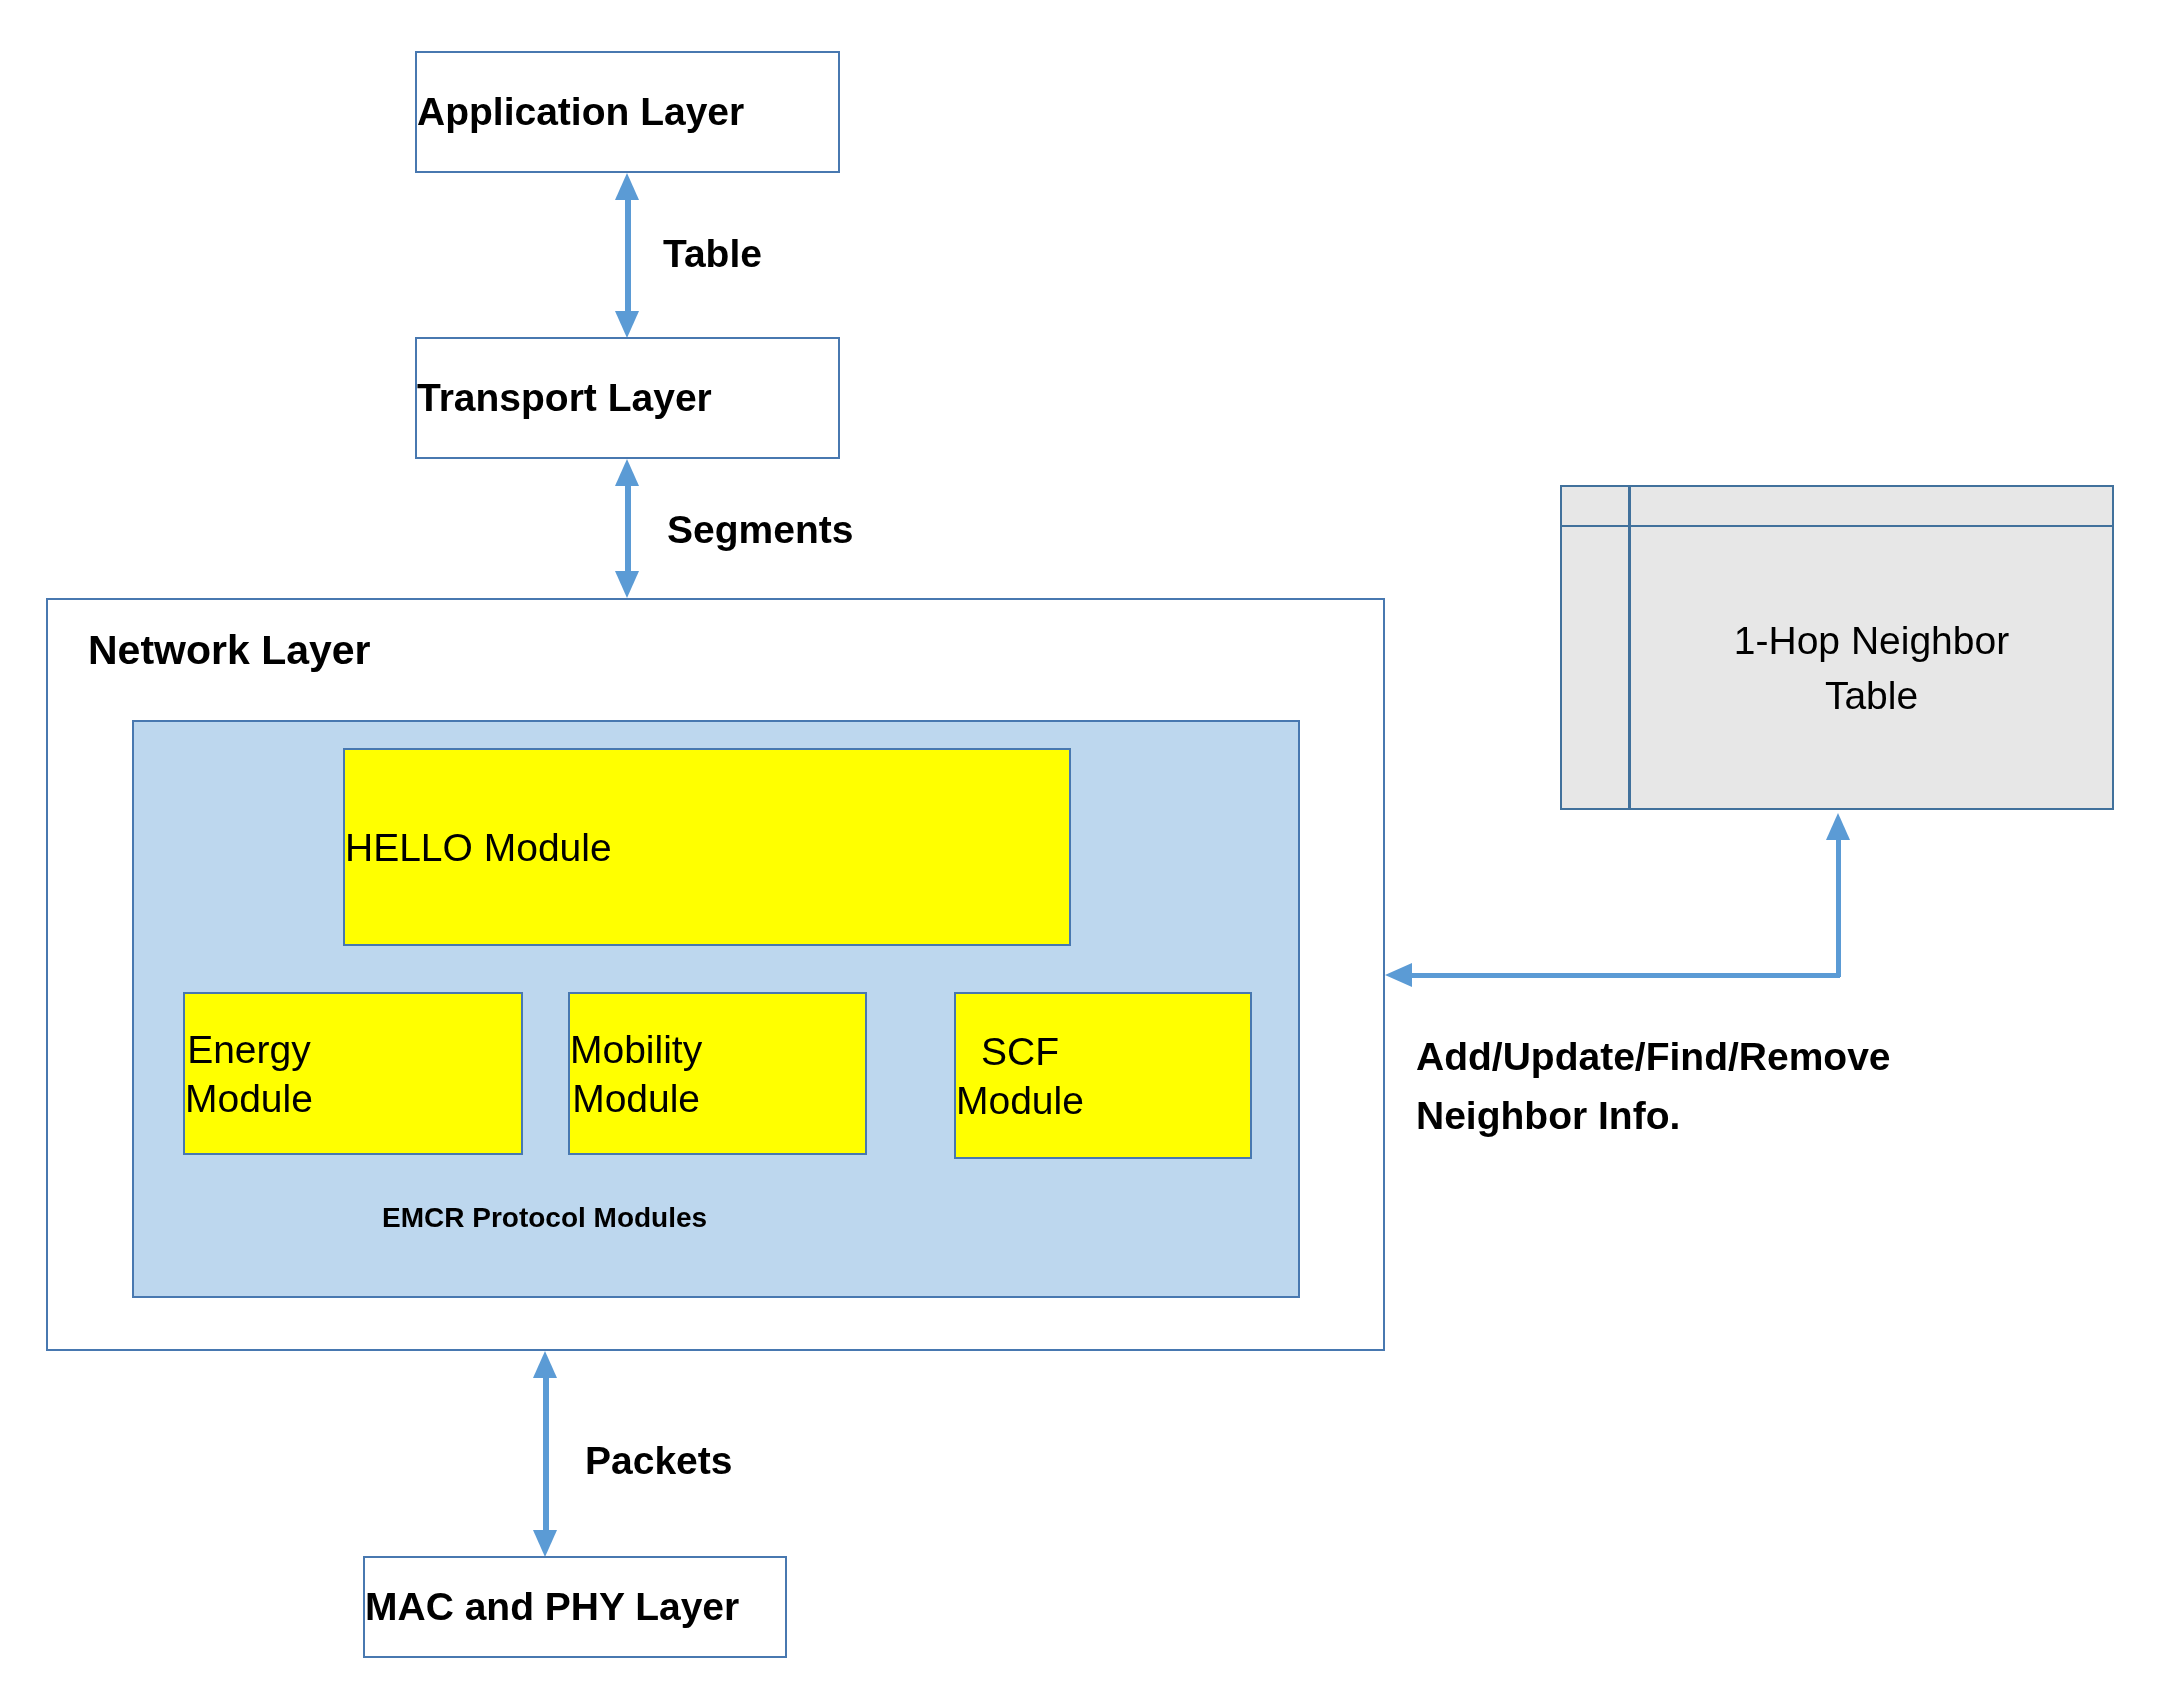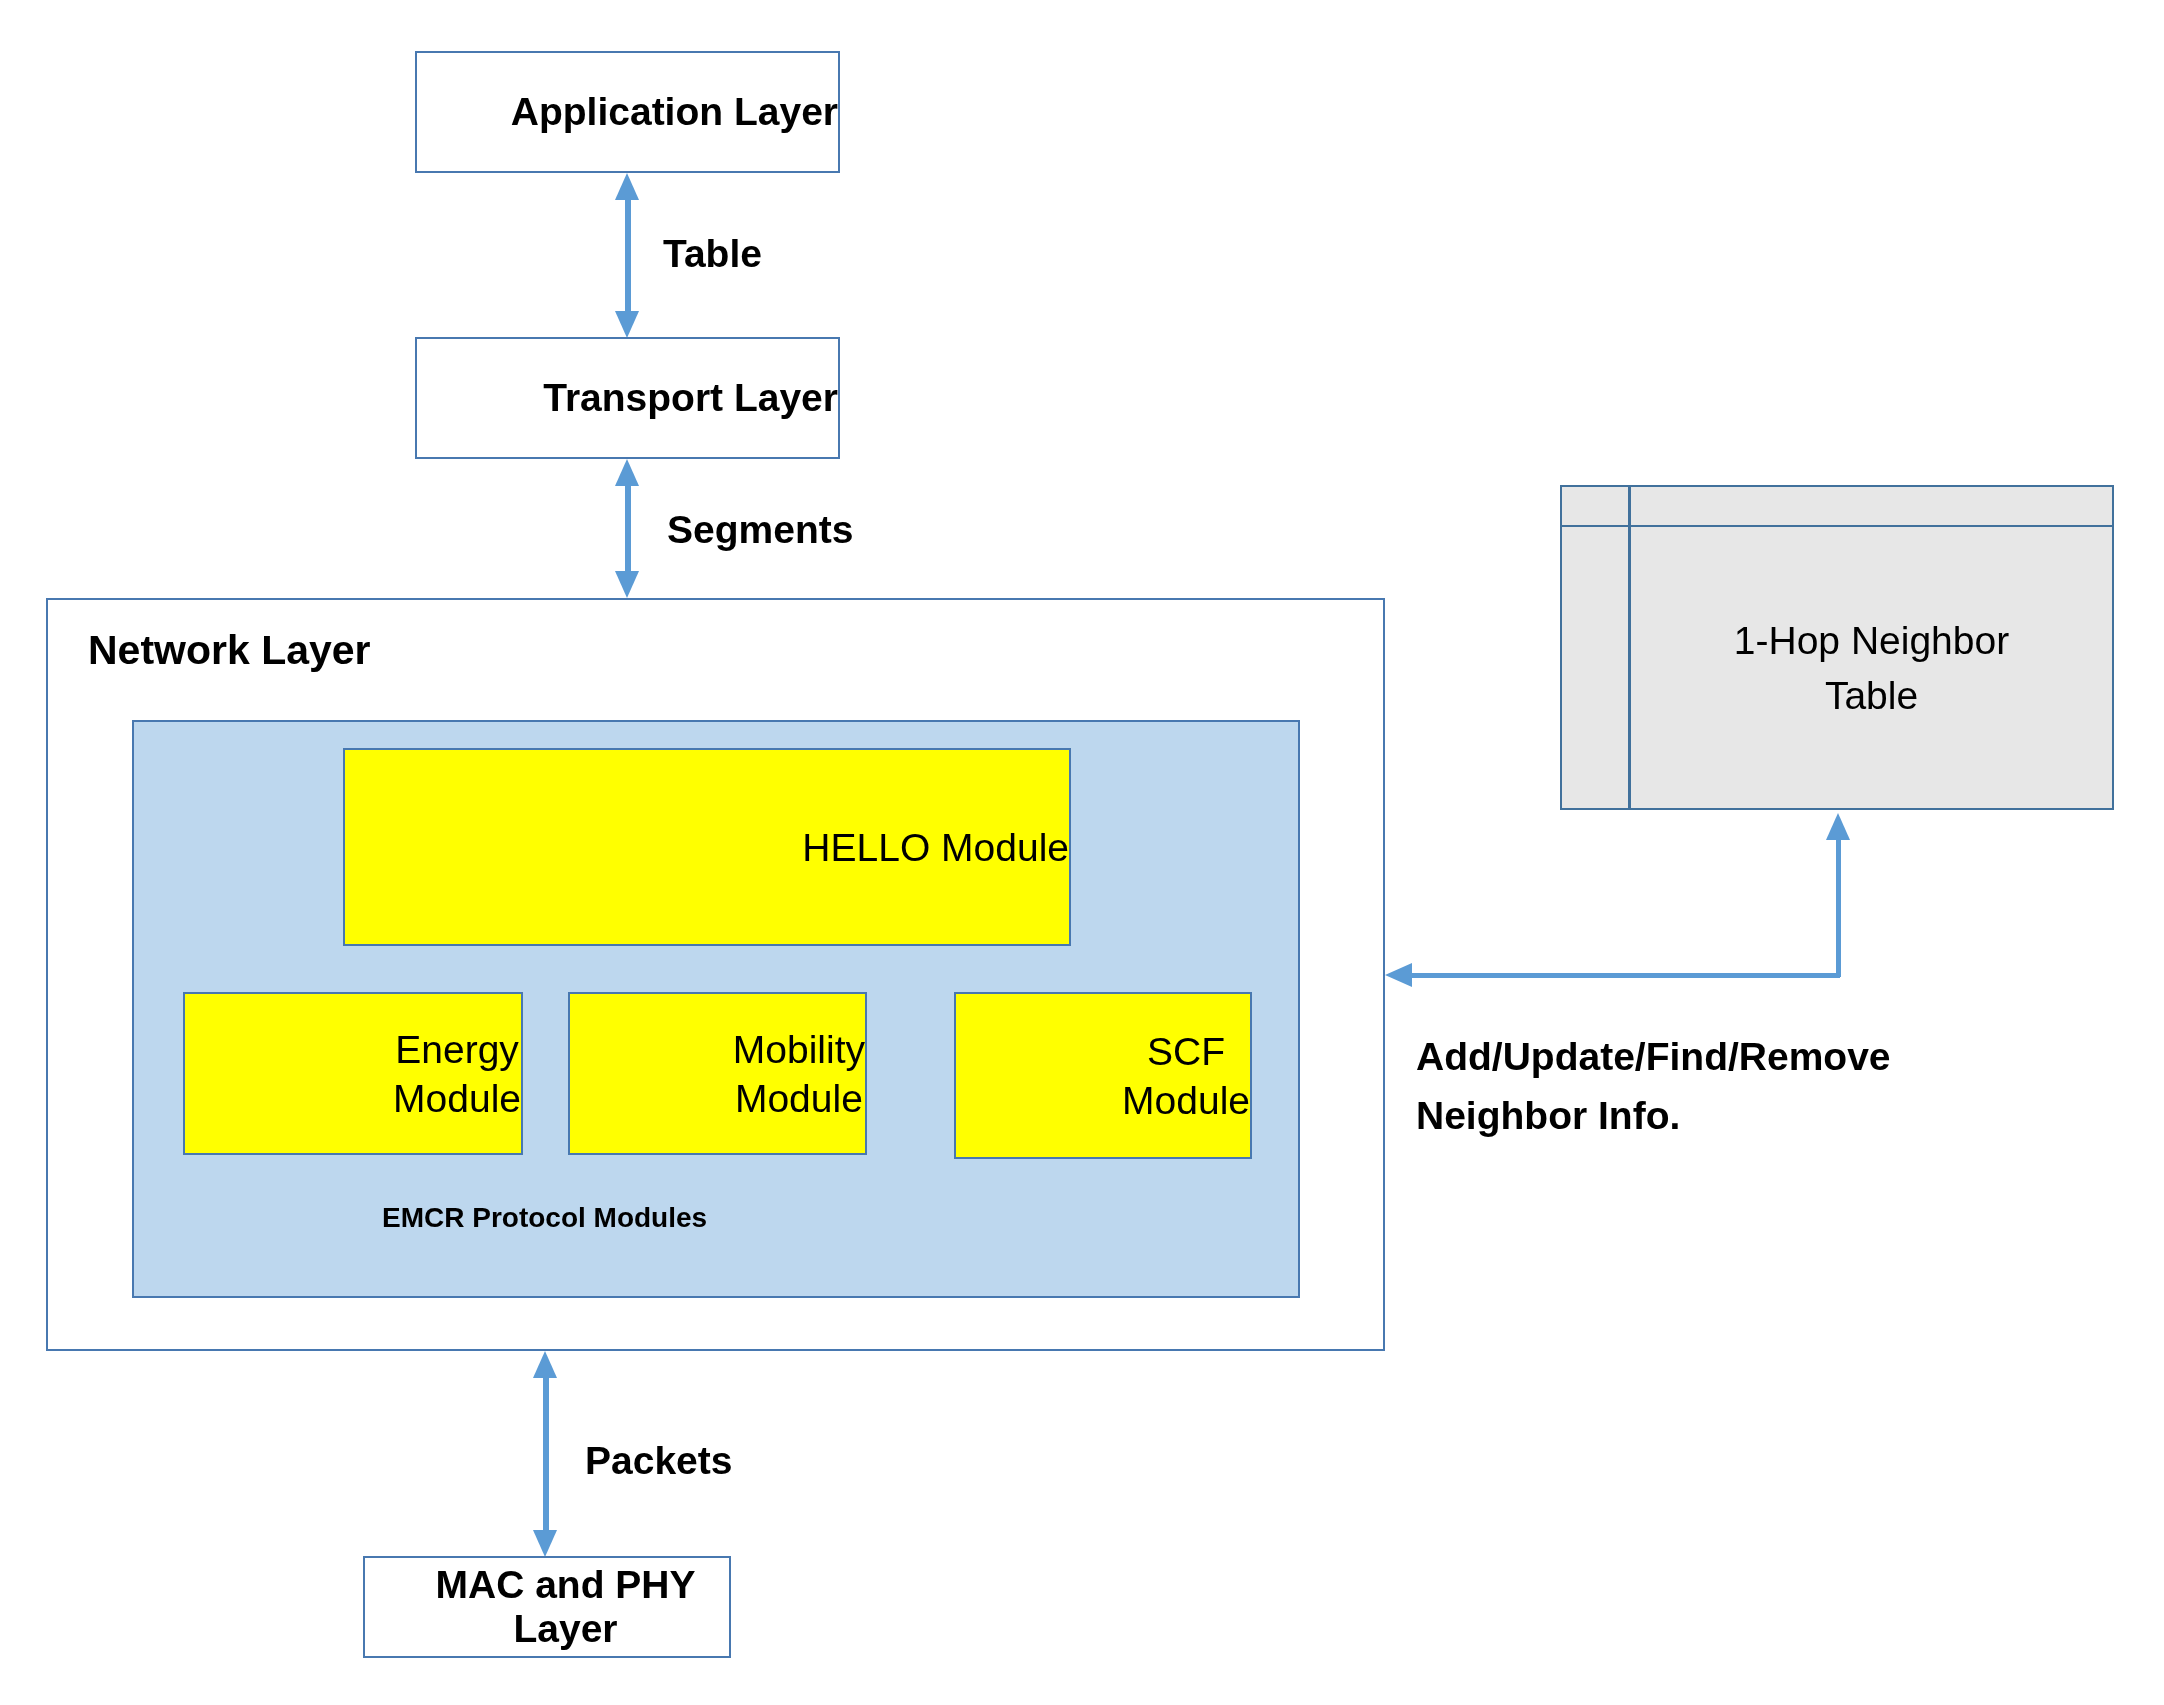--- a/index.html
+++ b/index.html
@@ -13,21 +13,21 @@
     --background:#ffffff;
   }
   html,body{margin:0;padding:0;background:var(--background);}
   .canvas{
     position:relative;width:2164px;height:1705px;background:var(--background);
     font-family:"Liberation Sans","DejaVu Sans",sans-serif;color:var(--text);
     overflow:hidden;
   }
   .box{
     position:absolute;box-sizing:border-box;border:2.9px solid var(--box-border);
-    background:#fff;display:flex;align-items:center;justify-content:flex-end;
+    background:#fff;display:flex;align-items:center;justify-content:flex-start;
     text-align:center;
   }
   .layer-label{font-size:39px;font-weight:700;}
   .module{background:var(--module-fill);font-size:39px;font-weight:400;line-height:49px;}
   .floating-label{position:absolute;font-weight:700;font-size:39px;line-height:55px;white-space:nowrap;}
   
   .varrow{position:absolute;width:25.5px;}
   .varrow .stem{position:absolute;left:9.8px;top:23.5px;bottom:23.5px;width:5.9px;background:var(--arrow);}
   .head{position:absolute;width:0;height:0;}
   .head-up{left:0;top:0;border-left:12.7px solid transparent;border-right:12.7px solid transparent;border-bottom:27.4px solid var(--arrow);}
@@ -37,21 +37,21 @@
   #app-box{left:415px;top:51px;width:425px;height:122px;}
   #transport-box{left:415px;top:337px;width:425px;height:122px;}
   #network-box{left:46px;top:598px;width:1339px;height:753px;justify-content:flex-start;align-items:flex-start;}
   #network-label{position:absolute;left:88px;top:627px;font-size:41px;font-weight:700;}
   #emcr-box{left:132px;top:720px;width:1168px;height:578px;background:var(--emcr-fill);}
   #hello-box{left:343px;top:748px;width:728px;height:198px;}
   #energy-box{left:183px;top:992px;width:340px;height:163px;}
   #mobility-box{left:568px;top:992px;width:299px;height:163px;}
   #scf-box{left:954px;top:992px;width:298px;height:167px;}
   #emcr-label{position:absolute;left:382px;top:1202px;font-size:28px;font-weight:600;white-space:nowrap;}
-  #mac-box{left:363px;top:1556px;width:368px;height:102px;padding-left:37px;}
+  #mac-box{left:363px;top:1556px;width:424px;height:102px;}
   
   #data-arrow{left:615px;top:173px;height:165px;}
   #segments-arrow{left:615px;top:459px;height:139px;}
   #packets-arrow{left:533px;top:1351px;height:206px;}
   #data-label{left:663px;top:226px;}
   #segments-label{left:667px;top:502px;}
   #packets-label{left:585px;top:1433px;}
   
   #neighbor-table{left:1560px;top:485px;width:554px;height:325px;background:var(--table-fill);border-color:var(--table-border);display:block;}
   #table-header-row{position:absolute;left:0;right:0;top:0;height:38px;border-bottom:2.9px solid var(--table-border);}

